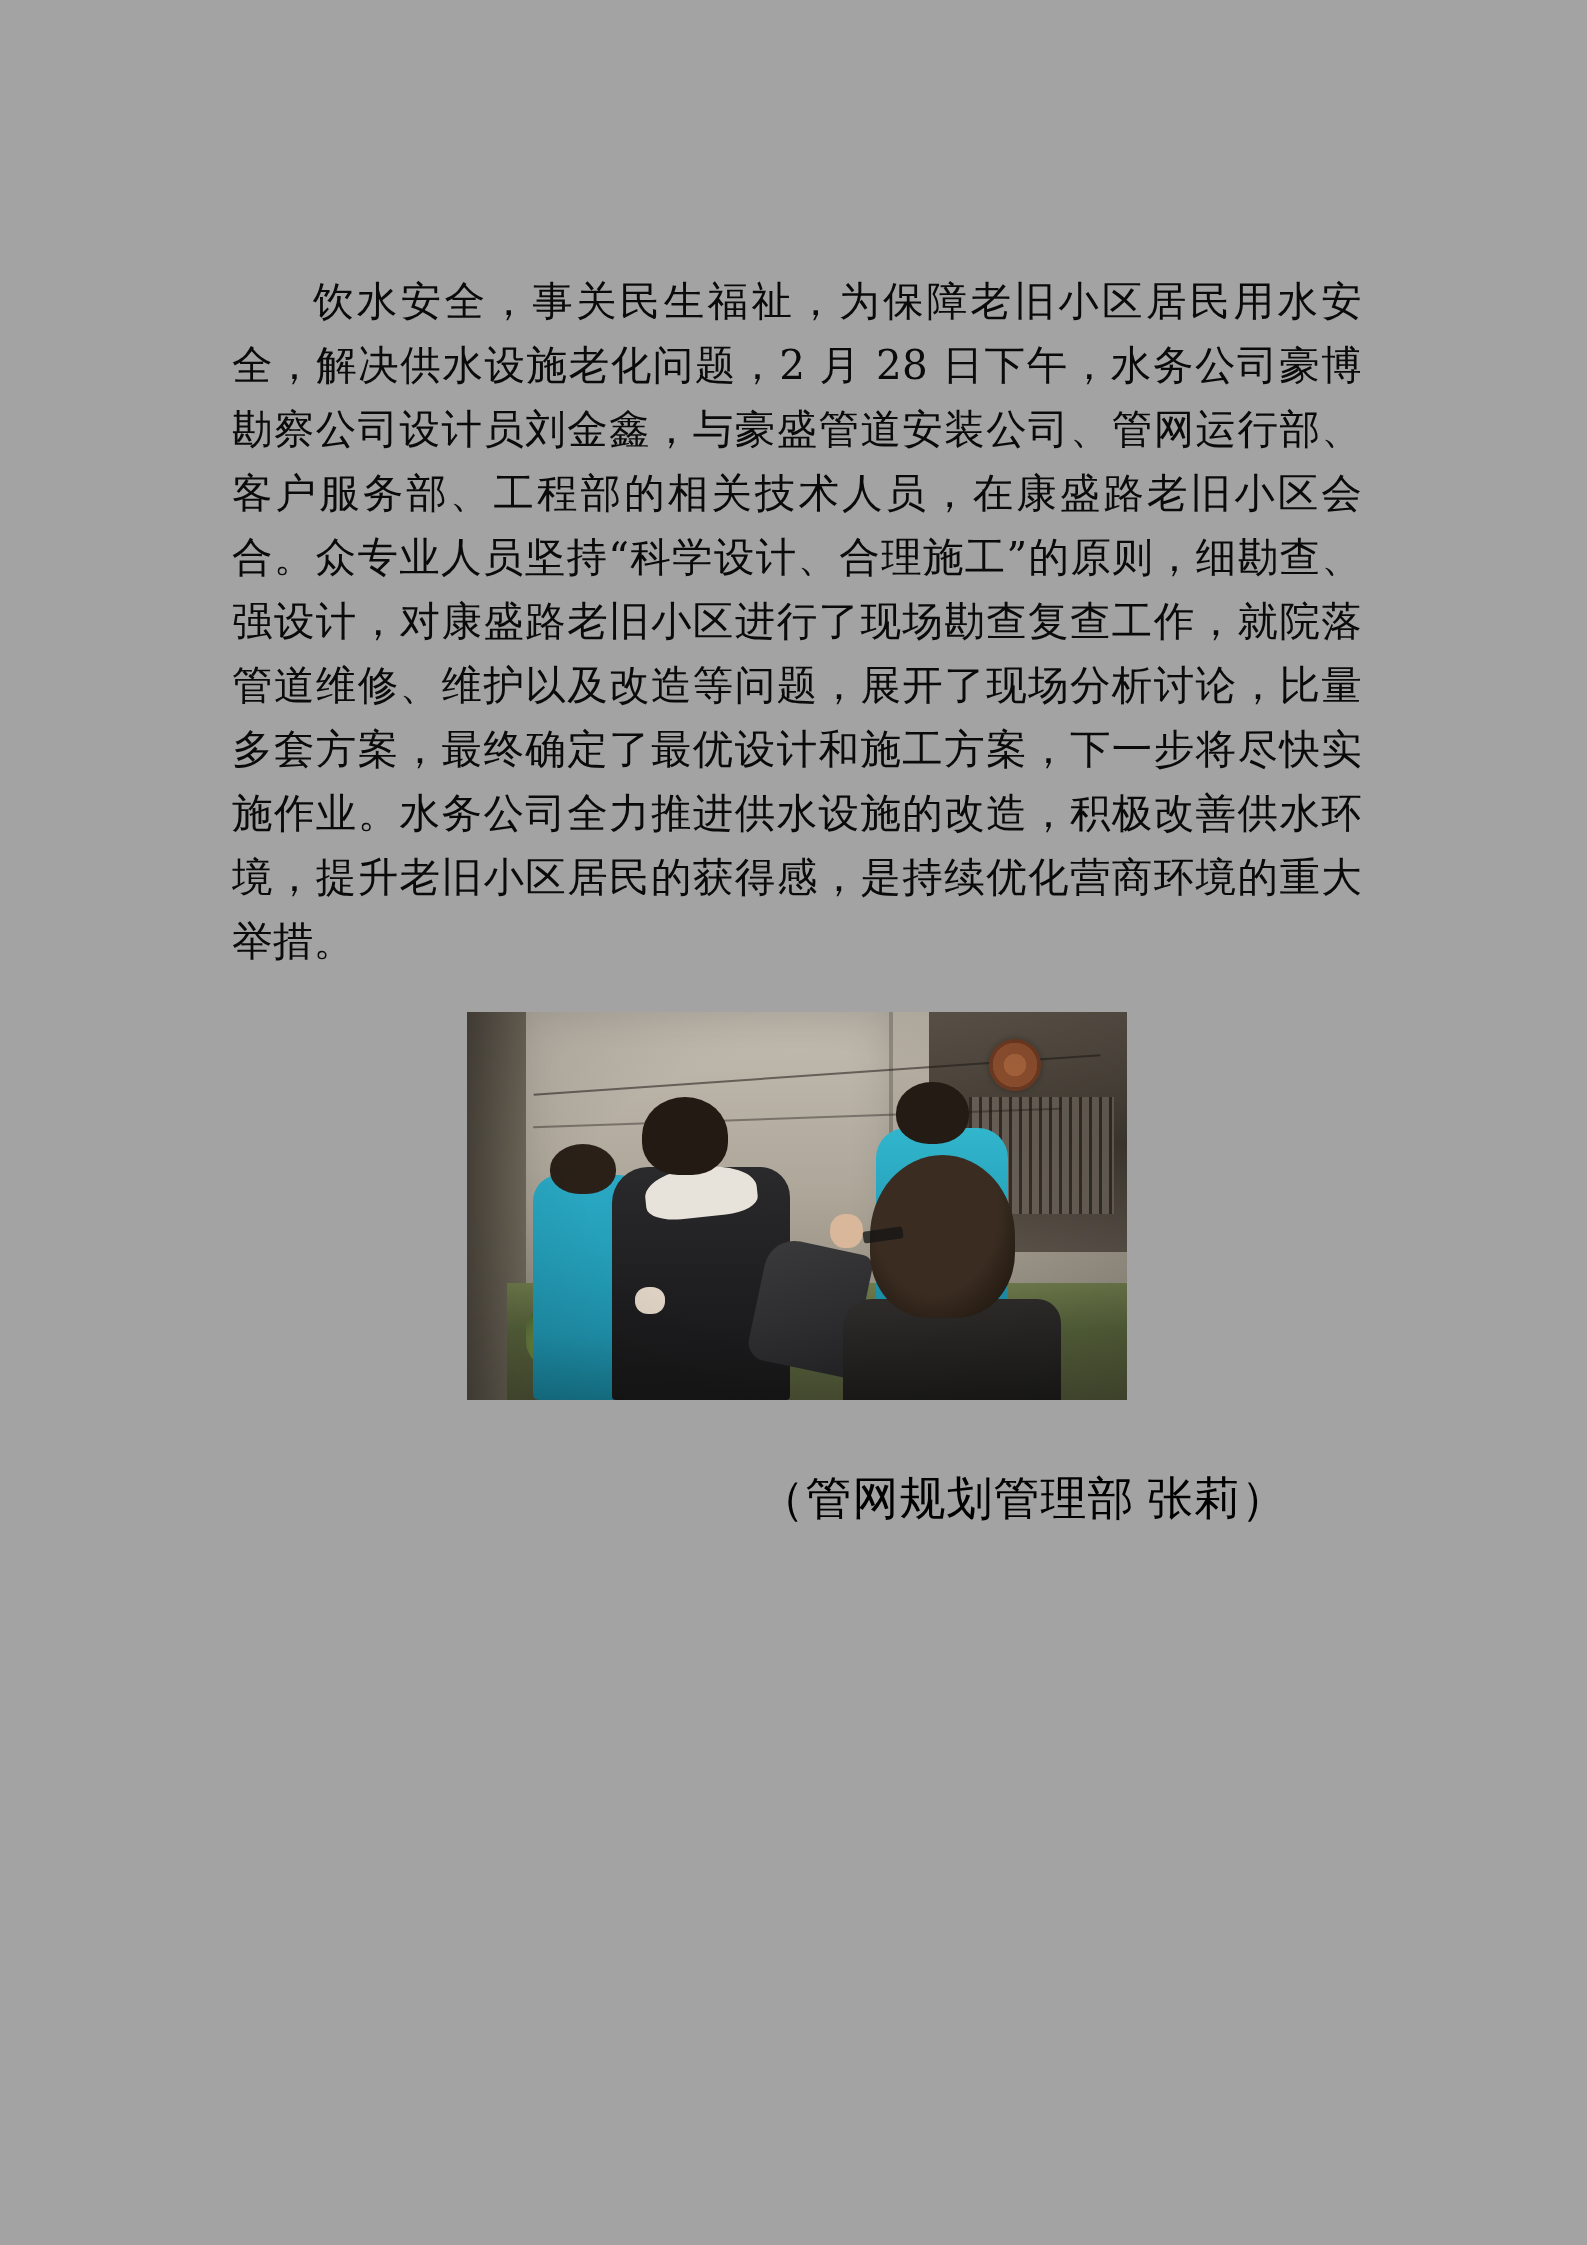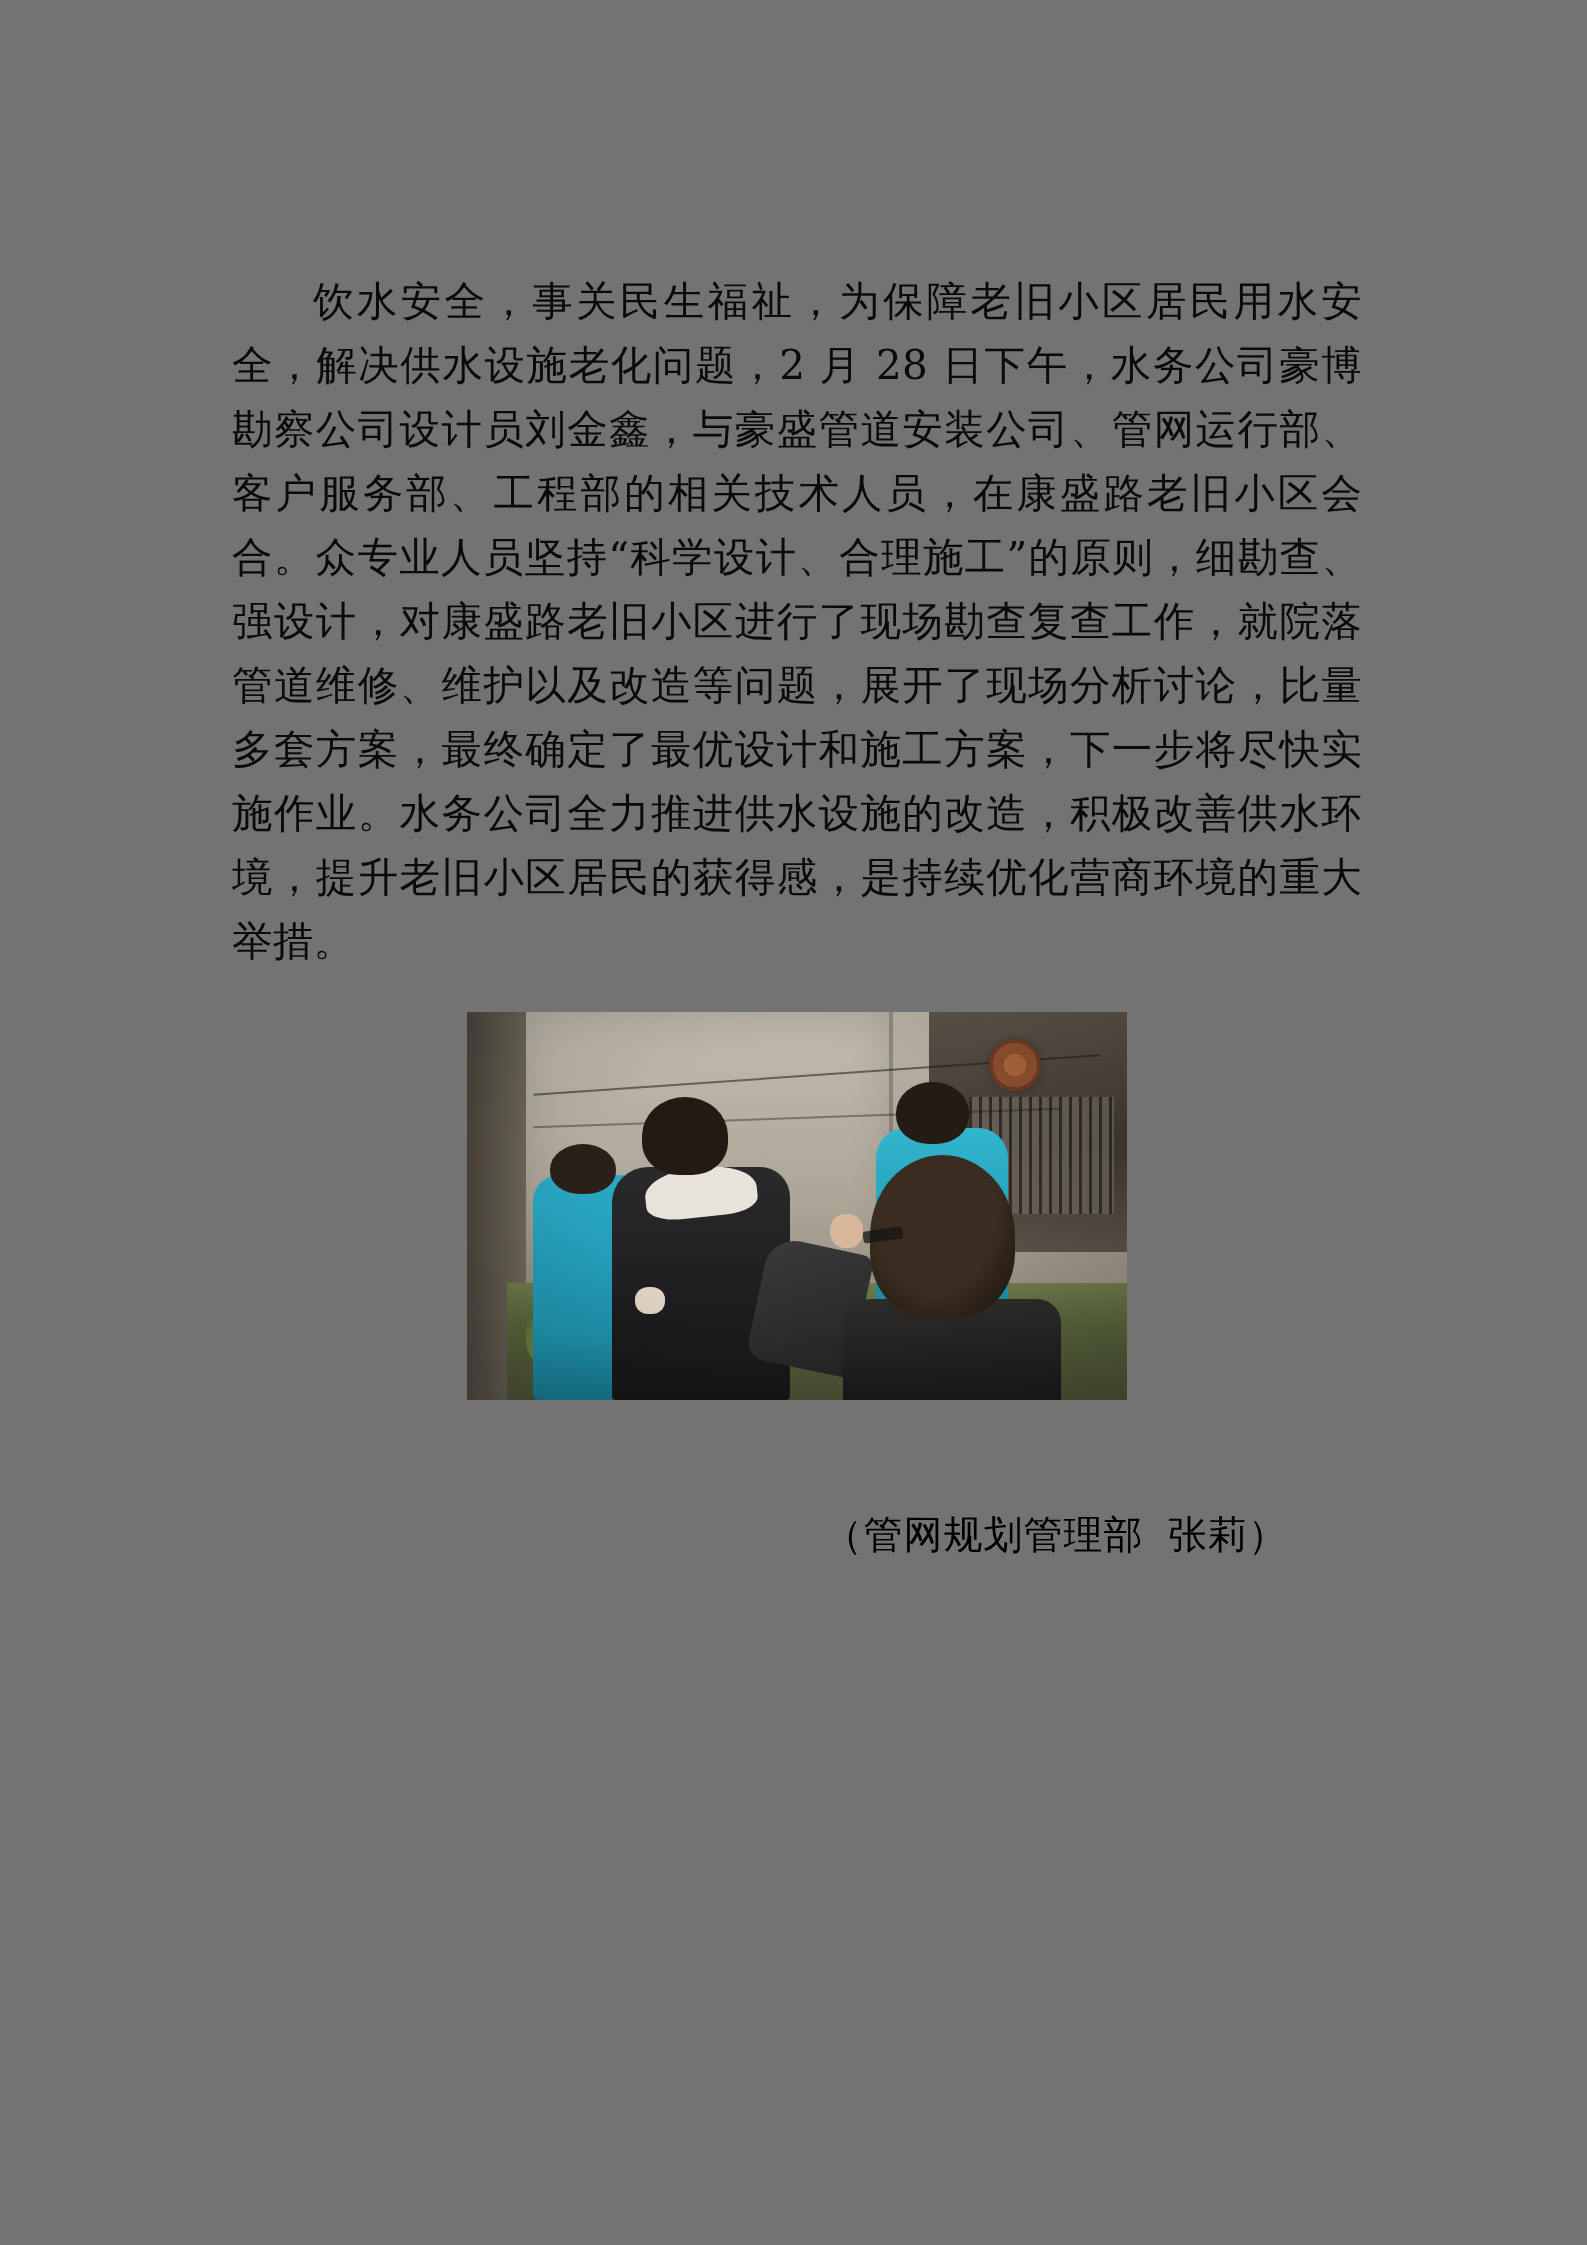--- a/index.html
+++ b/index.html
@@ -14,21 +14,21 @@
     color: #000000;
     position: relative;
     overflow: hidden;
   }
   .page {
     position: absolute;
     top: 0;
     left: 0;
     width: 1587px;
     height: 2245px;
-    background: #737373;
+    background: #a3a3a3;
   }
   .content {
     position: absolute;
     left: 232px;
     top: 270px;
     width: 1130px;
   }
   .body-text {
     font-size: 40.5px;
     line-height: 1.58;
@@ -279,26 +279,26 @@
     border-radius: 3px;
     transform: rotate(-8deg);
   }
   .ph-vignette {
     position: absolute;
     left: 0; top: 0; right: 0; bottom: 0;
     background: radial-gradient(ellipse at 50% 45%, rgba(0,0,0,0) 45%, rgba(0,0,0,0.18) 100%);
     pointer-events: none;
   }
   .signature {
-    margin-top: 108px;
+    margin-top: 68px;
     text-align: right;
     padding-right: 74px;
-    font-size: 39px;
+    font-size: 46px;
     letter-spacing: 1px;
-    font-family: Liberation Mono, monospace;
+    font-family: Liberation Serif, serif;
   }
 </style>
 </head>
 <body>
 
 <div class="page">
   <div class="content">
 
     <p class="body-text">饮水安全，事关民生福祉，为保障老旧小区居民用水安全，解决供水设施老化问题，2 月 28 日下午，水务公司豪博勘察公司设计员刘金鑫，与豪盛管道安装公司、管网运行部、客户服务部、工程部的相关技术人员，在康盛路老旧小区会合。众专业人员坚持“科学设计、合理施工”的原则，细勘查、强设计，对康盛路老旧小区进行了现场勘查复查工作，就院落管道维修、维护以及改造等问题，展开了现场分析讨论，比量多套方案，最终确定了最优设计和施工方案，下一步将尽快实施作业。水务公司全力推进供水设施的改造，积极改善供水环境，提升老旧小区居民的获得感，是持续优化营商环境的重大举措。</p>
 

